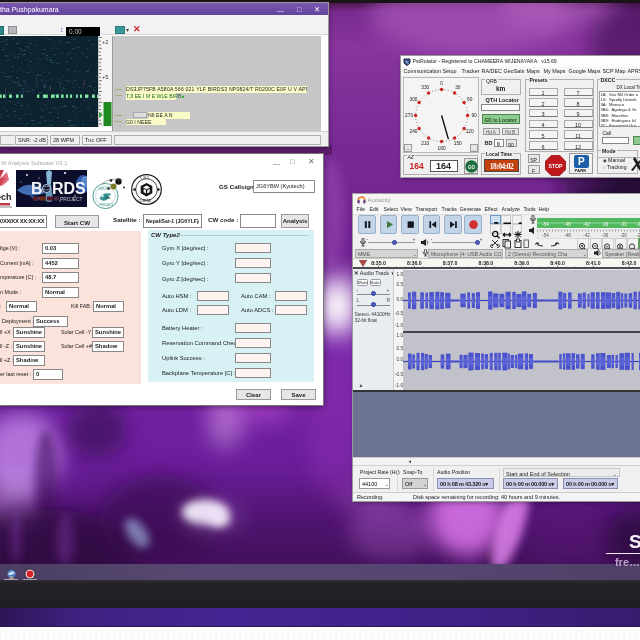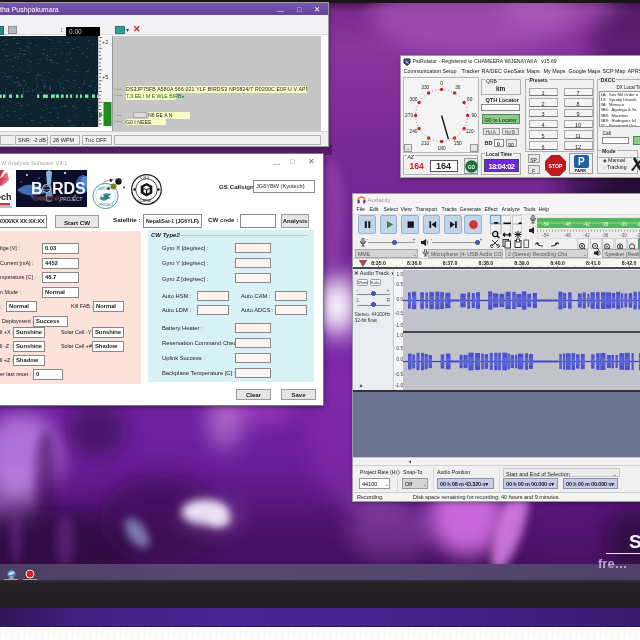--- a/index.html
+++ b/index.html
@@ -91,21 +91,21 @@
 <div class="abs" style="left:4px;top:578.5px;width:14px;height:1px;background:#a79ebd;"></div>
 <div class="abs" style="left:23px;top:578.5px;width:14px;height:1px;background:#a79ebd;"></div>
 <div class="abs" style="left:0;top:580px;width:640px;height:28px;background:linear-gradient(180deg,#343136 0,#242226 3px,#201e22 100%);"></div>
 <div class="abs" style="left:0;top:608px;width:640px;height:19px;background:linear-gradient(90deg,#2e1557 0,#3f2180 12%,#452491 35%,#44238e 55%,#3f2083 75%,#371c6e 100%);"></div>
 <div class="abs" style="left:0;top:625.5px;width:640px;height:1.5px;background:#2a1650;"></div>
 <div class="abs" style="left:0;top:627px;width:640px;height:13px;background:#fdfdfd;"></div>
 <div class="abs" style="left:0;top:630px;width:640px;height:8px;opacity:.15;background:repeating-linear-gradient(90deg,#bbb 0 1px,transparent 1px 6px);"></div>
 
 <div class="abs" style="left:629px;top:531px;width:14px;height:18px;color:#f4f0f6;font-size:19px;font-weight:bold;overflow:hidden;">S</div>
 <div class="abs" style="left:606px;top:552.5px;width:34px;height:1.5px;background:#efeaf2;"></div>
-<div class="abs" style="left:598px;top:556px;width:42px;height:8px;color:#c8b2d4;font-size:13px;font-weight:bold;opacity:.9;">fre…</div>
+<div class="abs" style="left:598px;top:556px;width:42px;height:8px;color:#c8b2d4;font-size:11px;font-weight:bold;opacity:.9;text-align:right;">fre…</div>
 
 <div class="win" style="left:-2px;top:2.5px;width:330px;height:143.5px;background:#fff;">
  <div class="abs" style="left:0;top:0;width:330px;height:12.5px;background:linear-gradient(180deg,#7a58b2,#63439c);">
    <div class="lbl" style="left:2px;top:3px;font-size:7px;color:#fff;">tha Pushpakumara</div>
    <div class="lbl" style="left:279px;top:4.5px;font-size:7px;color:#e8e2f2;">—</div>
    <div class="lbl" style="left:299px;top:3px;font-size:7px;color:#e8e2f2;">□</div>
    <div class="lbl" style="left:316px;top:3px;font-size:7.5px;color:#fff;">✕</div>
  </div>
  <div class="abs" style="left:0;top:12.5px;width:330px;height:20px;background:#f2f1f4;border-bottom:1px solid #d8d8d8;">
    <div class="abs" style="left:0;top:11px;width:6px;height:9px;background:#2a8a8a;border:1px solid #1a6a6a;"></div>
@@ -784,21 +784,21 @@
  <div class="lbl" style="left:85px;top:42px;font-size:5.5px;font-weight:bold;">QTH Locator</div>
  <div class="fld" style="left:80.5px;top:47.5px;width:39px;height:7px;"></div>
  <div class="abs" style="left:81px;top:57.5px;width:38px;height:10px;background:#8fc98f;border:1px solid #4a8a4a;text-align:center;font-size:4.8px;font-weight:bold;color:#1a4a1a;padding-top:3px;white-space:nowrap;">GO to Locator</div>
  <div class="btn" style="left:82px;top:71.5px;width:17px;height:7.5px;font-size:4.5px;color:#555;padding-top:1.5px;">Hd A</div>
  <div class="btn" style="left:101px;top:71.5px;width:17px;height:7.5px;font-size:4.5px;color:#555;padding-top:1.5px;">Hd B</div>
  <div class="lbl" style="left:84px;top:85px;font-size:5.5px;font-weight:bold;">BD</div>
  <div class="fld" style="left:93px;top:83px;width:10px;height:8px;font-size:5px;text-align:center;padding-top:1.5px;">0</div>
  <div class="btn" style="left:105px;top:83px;width:11px;height:8px;font-size:5px;padding-top:1.5px;">90</div>
  <div class="abs" style="left:80.5px;top:96.5px;width:40px;height:22px;border:1px solid #b0b0b0;">
   <div class="lbl" style="left:3px;top:-1.5px;font-size:5px;font-weight:bold;background:#f0f0f0;padding:0 1px;">Local Time</div>
-  <div class="abs" style="left:2px;top:5px;width:35px;height:13px;background:#6d28d9;border:1px solid #444;color:#fff;font-size:7.5px;font-weight:bold;text-align:center;padding-top:2.5px;font-family:Liberation Sans, sans-serif;letter-spacing:-0.5px;">18:04:02</div>
+  <div class="abs" style="left:2px;top:5px;width:35px;height:13px;background:#c2410c;border:1px solid #444;color:#fff;font-size:7.5px;font-weight:bold;text-align:center;padding-top:2.5px;font-family:Liberation Serif, serif;letter-spacing:-0.5px;">18:04:02</div>
  </div>
  <div class="abs" style="left:124px;top:22.5px;width:69px;height:73px;border:1px solid #b0b0b0;">
   <div class="lbl" style="left:3px;top:-1.5px;font-size:5px;font-weight:bold;background:#f0f0f0;padding:0 1px;">Presets</div>
 <div class="btn" style="left:3px;top:8.0px;width:29px;height:8.5px;font-size:5.5px;padding-top:1.5px;background:#f4f4f4;border-color:#aaa;border-bottom-color:#777;">1</div>
         <div class="btn" style="left:38px;top:8.0px;width:29px;height:8.5px;font-size:5.5px;padding-top:1.5px;background:#f4f4f4;border-color:#aaa;border-bottom-color:#777;">7</div>
         <div class="btn" style="left:3px;top:18.7px;width:29px;height:8.5px;font-size:5.5px;padding-top:1.5px;background:#f4f4f4;border-color:#aaa;border-bottom-color:#777;">2</div>
         <div class="btn" style="left:38px;top:18.7px;width:29px;height:8.5px;font-size:5.5px;padding-top:1.5px;background:#f4f4f4;border-color:#aaa;border-bottom-color:#777;">8</div>
         <div class="btn" style="left:3px;top:29.4px;width:29px;height:8.5px;font-size:5.5px;padding-top:1.5px;background:#f4f4f4;border-color:#aaa;border-bottom-color:#777;">3</div>
         <div class="btn" style="left:38px;top:29.4px;width:29px;height:8.5px;font-size:5.5px;padding-top:1.5px;background:#f4f4f4;border-color:#aaa;border-bottom-color:#777;">9</div>
         <div class="btn" style="left:3px;top:40.1px;width:29px;height:8.5px;font-size:5.5px;padding-top:1.5px;background:#f4f4f4;border-color:#aaa;border-bottom-color:#777;">4</div>

